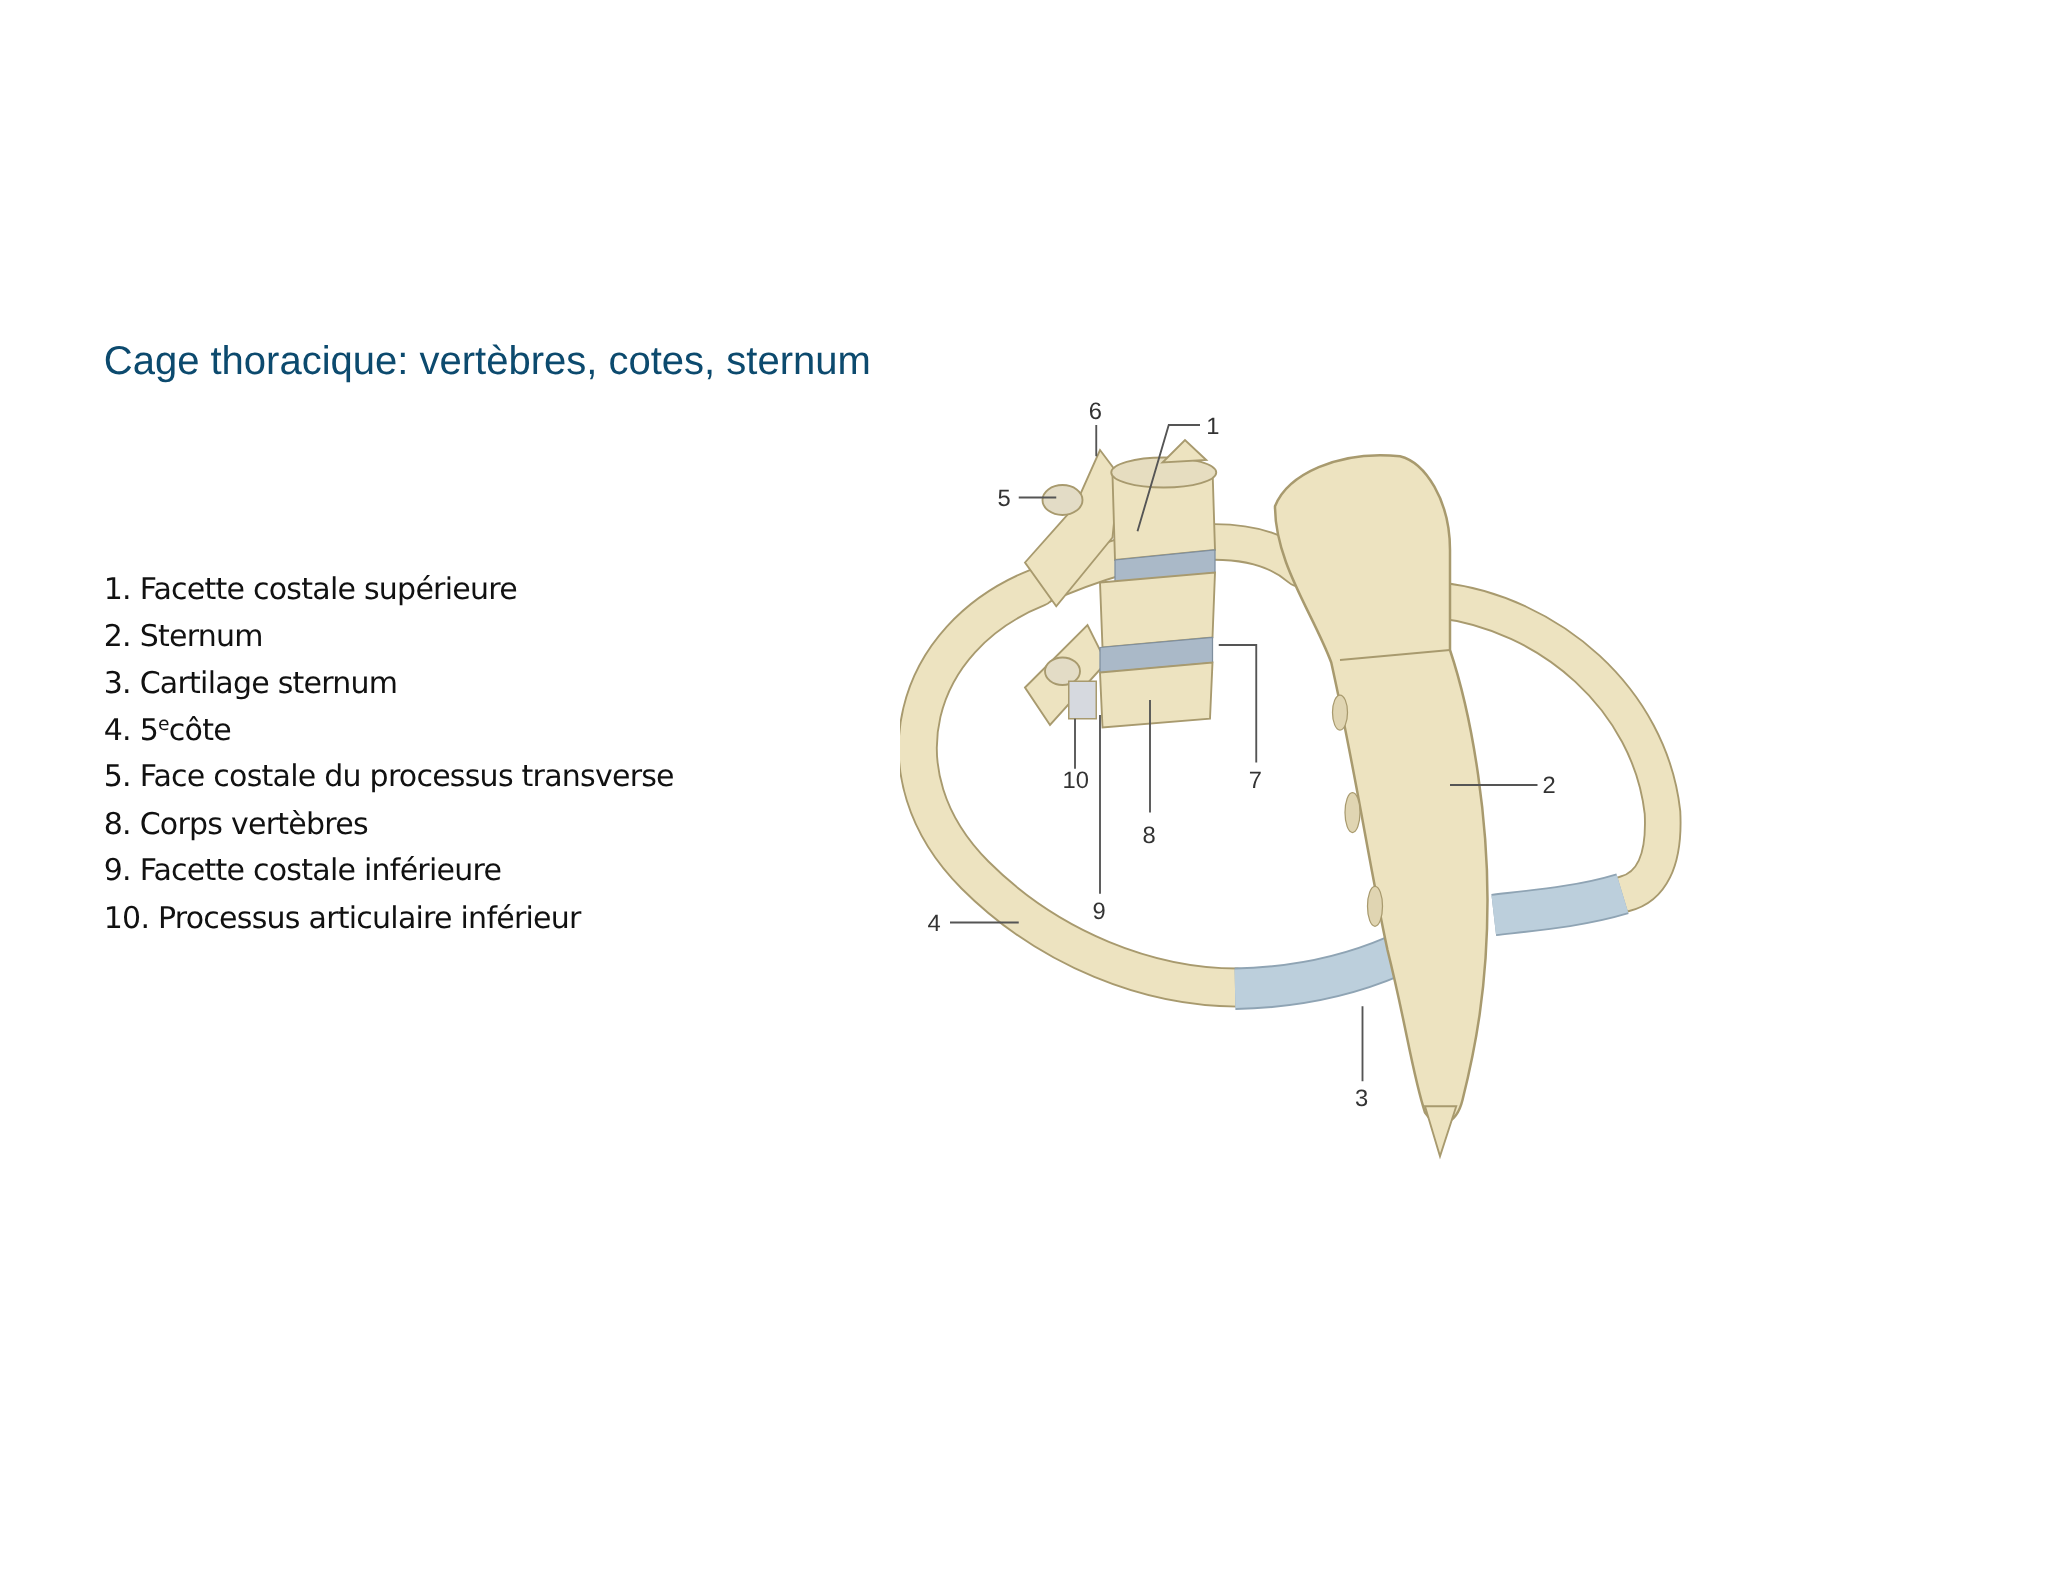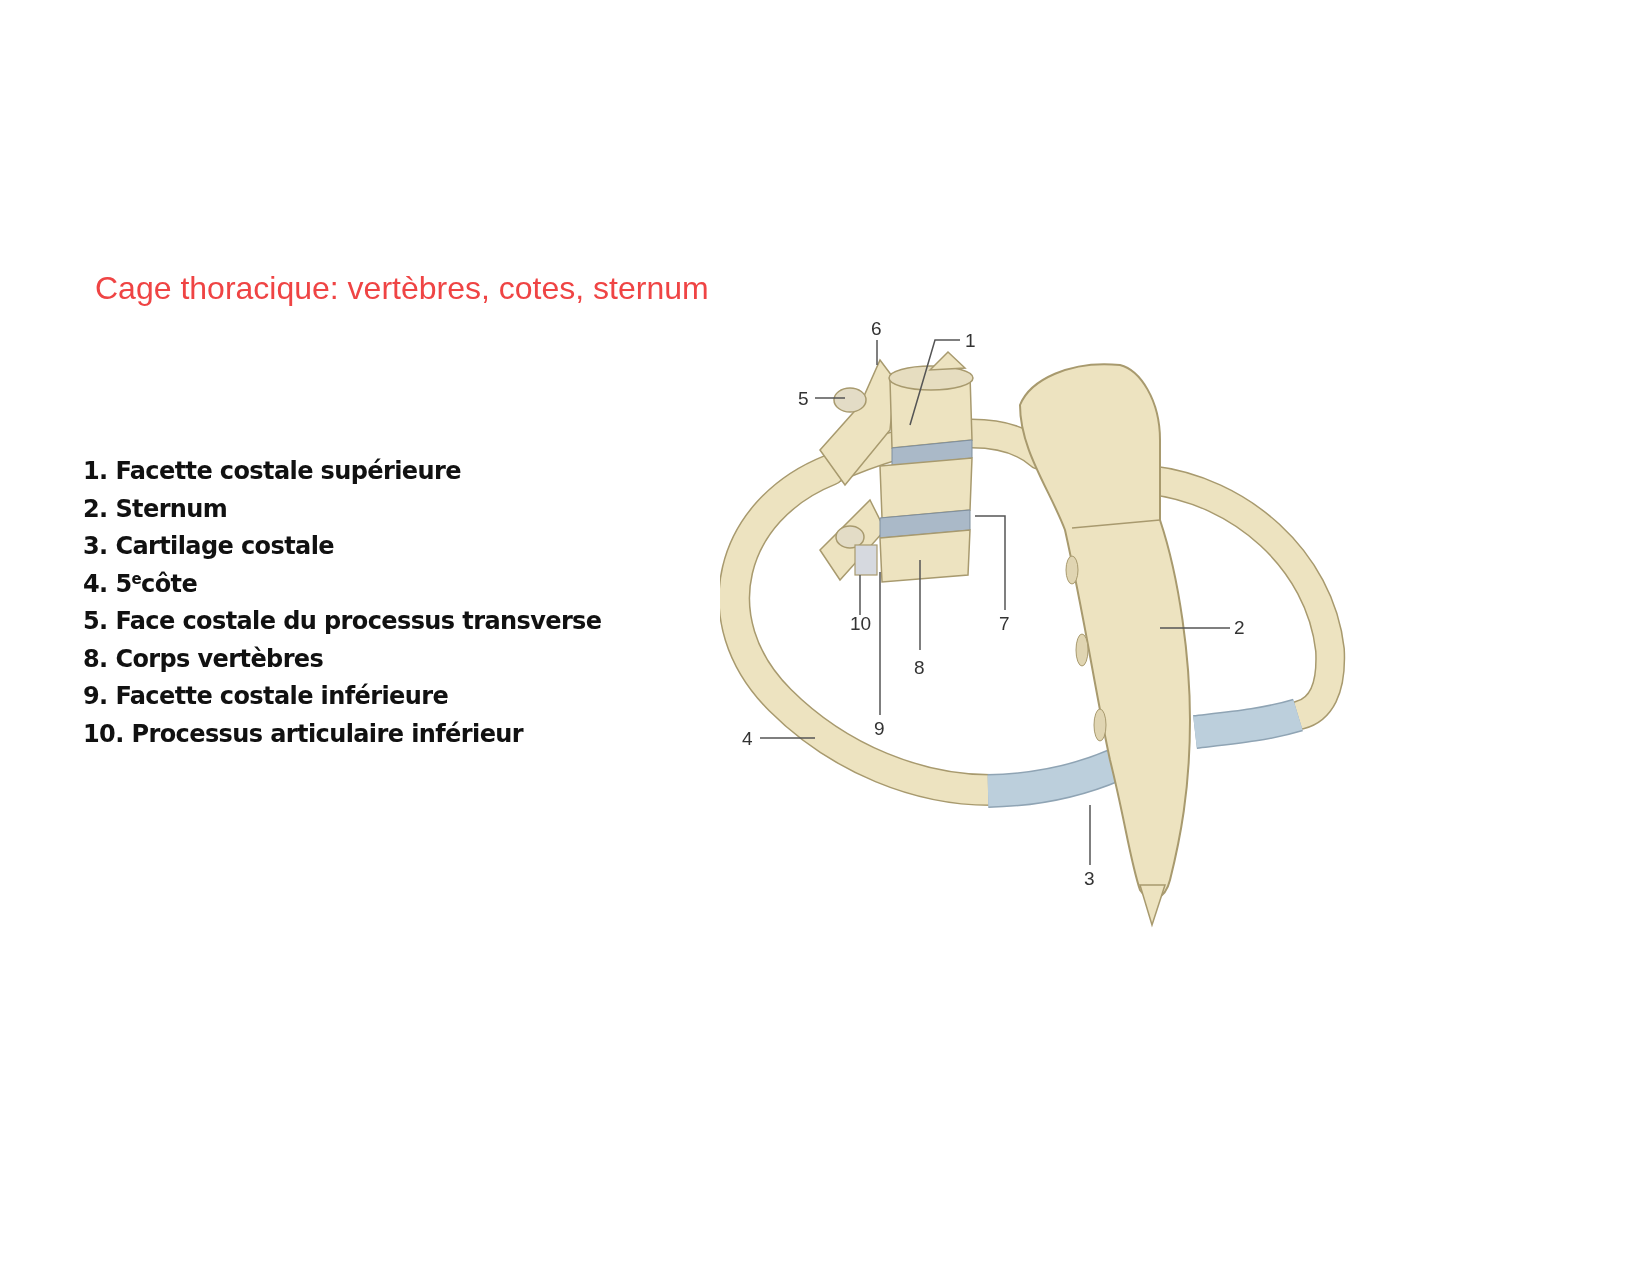--- a/index.html
+++ b/index.html
@@ -2,54 +2,53 @@
 <html><head>
   <meta charset="utf-8">
   <style>
     html, body {
       margin: 0; padding: 0; background: #ffffff;
     }
     body {
       width: 1650px; height: 1275px; position: relative; overflow: hidden;
     }
     .page-title {
-      position: absolute; left: 95px; top: 272px;
+      position: absolute; left: 83px; top: 272px;
       font-family: "Liberation Sans", sans-serif;
-      font-size: 32px; color: #ef4444; letter-spacing: 0px;
+      font-size: 32px; color: #0c4a6e; letter-spacing: 0px;
       line-height: 1;
     }
     .legend {
       position: absolute; left: 83px; top: 453px;
       font-family: "DejaVu Sans", sans-serif;
       font-size: 24px; color: #111;
       list-style: none; margin: 0; padding: 0;
     }
     .legend li {
       height: 37.5px; line-height: 37.5px; white-space: nowrap;
       letter-spacing: -0.6px;
-      font-weight: bold;
     }
     .legend sup { font-size: 15px; vertical-align: 8px; line-height: 0; }
     .figure {
       position: absolute; left: 720px; top: 320px; width: 700px; height: 640px;
     }
     .figure svg { position: absolute; left: 0; top: 0; }
     .callout {
       font-family: "Liberation Sans", sans-serif; font-size: 19px; fill: #333;
     }
   </style>
 </head>
 <body>
 
 <div class="page-title">Cage thoracique: vertèbres, cotes, sternum</div>
 
 <ul class="legend">
   <li><span>1.</span> <span>Facette costale supérieure</span></li>
   <li><span>2.</span> <span>Sternum</span></li>
-  <li><span>3.</span> <span>Cartilage costale</span></li>
+  <li><span>3.</span> <span>Cartilage sternum</span></li>
   <li><span>4.</span> <span>5</span><sup>e</sup><span>côte</span></li>
   <li><span>5.</span> <span>Face costale du processus transverse</span></li>
   <li><span>8.</span> <span>Corps vertèbres</span></li>
   <li><span>9.</span> <span>Facette costale inférieure</span></li>
   <li><span>10.</span> <span>Processus articulaire inférieur</span></li>
 </ul>
 
 <div class="figure">
 
   <svg width="700" height="640" viewBox="0 0 700 640">

